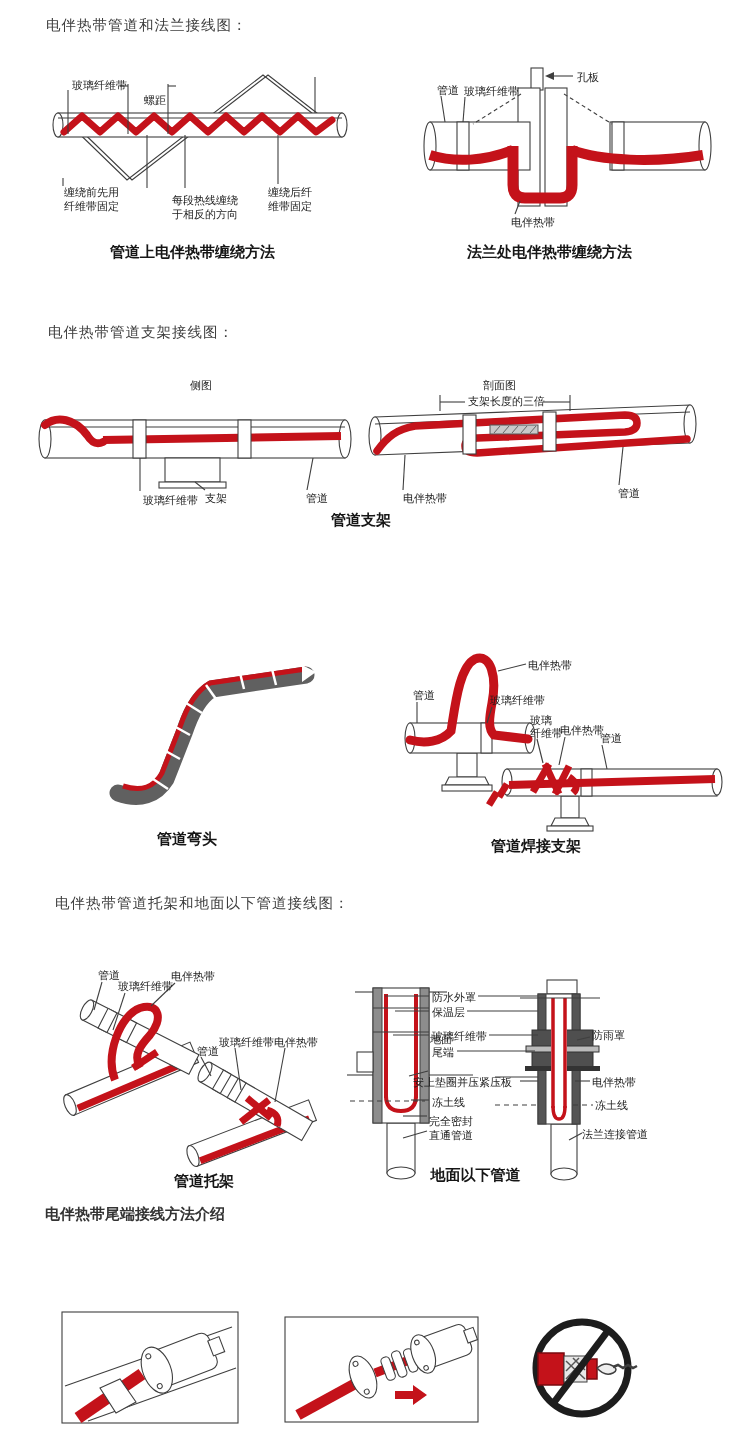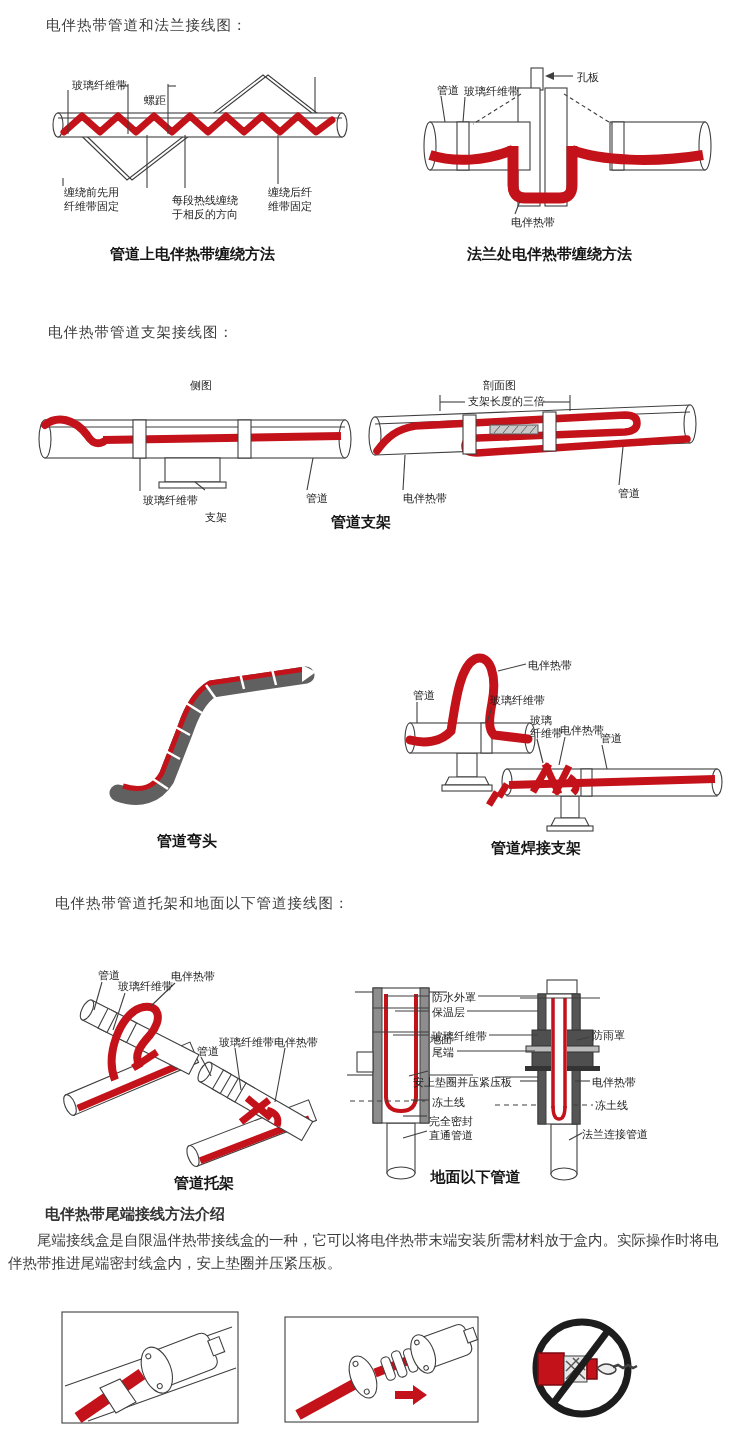--- a/index.html
+++ b/index.html
@@ -1,21 +1,21 @@
 <!DOCTYPE html>
 <html><head>
 <meta charset="utf-8">
 <style>
   html,body{margin:0;padding:0;background:#fff;}
   #canvas{position:relative;width:729px;height:1440px;background:#fff;overflow:hidden;
           font-family:"Liberation Sans",sans-serif;}
   .abs{position:absolute;}
   .hd{font-size:14.5px;line-height:18px;color:#3d3d3d;letter-spacing:1px;white-space:nowrap;}
   .lbl{font-family:"Liberation Serif",serif;font-size:11px;line-height:13px;color:#1c1c1c;white-space:nowrap;}
-  .cap{font-family:Liberation Sans, sans-serif;font-weight:bold;font-size:15px;line-height:18px;color:#161616;text-align:center;white-space:nowrap;}
+  .cap{font-family:Liberation Mono, monospace;font-weight:bold;font-size:15px;line-height:18px;color:#161616;text-align:center;white-space:nowrap;}
   .para{font-size:14.5px;line-height:23px;color:#3d3d3d;text-indent:2em;}
   .title-b{font-size:15px;font-weight:bold;color:#333;white-space:nowrap;}
   svg{position:absolute;overflow:visible;}
   .ln{stroke:#3f3f3f;stroke-width:1.1;fill:none;}
   .wh{fill:#ffffff;stroke:#3f3f3f;stroke-width:1.1;}
   .red{stroke:#c4121a;fill:none;}
 </style>
 </head>
 <body>
 
@@ -120,21 +120,21 @@
     <line class="ln" x1="508" y1="27" x2="535" y2="27"></line>
     <line class="ln" x1="405" y1="20" x2="405" y2="36"></line>
     <line class="ln" x1="535" y1="20" x2="535" y2="36"></line>
     <line class="ln" x1="370" y1="80" x2="368" y2="115"></line>
     <line class="ln" x1="588" y1="72" x2="584" y2="110"></line>
   </svg>
   <div class="abs lbl" style="left:190px;top:379px;">侧图</div>
   <div class="abs lbl" style="left:483px;top:379px;">剖面图</div>
   <div class="abs lbl" style="left:468px;top:395px;">支架长度的三倍</div>
   <div class="abs lbl" style="left:143px;top:494px;">玻璃纤维带</div>
-  <div class="abs lbl" style="left:205px;top:511px;">支架</div>
+  <div class="abs lbl" style="left:205px;top:492px;">支架</div>
   <div class="abs lbl" style="left:306px;top:492px;">管道</div>
   <div class="abs lbl" style="left:403px;top:492px;">电伴热带</div>
   <div class="abs lbl" style="left:618px;top:487px;">管道</div>
   <div class="abs cap" style="left:316px;top:513px;width:90px;">管道支架</div>
 
   <svg style="left:110px;top:645px;" width="240" height="190">
     <path d="M8,148 C30,156 46,150 56,134 L74,88 C80,70 88,52 102,44 L196,30" fill="none" stroke="#606060" stroke-width="17" stroke-linecap="round" stroke-linejoin="round"></path>
     <path class="red" stroke-width="5" d="M13,141 C32,147 44,142 52,128 L70,82 C76,64 86,46 100,38 L196,24"></path>
     <polygon fill="#ffffff" points="192,20 206,27 192,37"></polygon>
     <line x1="40" y1="132" x2="58" y2="144" stroke="#ffffff" stroke-width="2.5"></line>
@@ -298,21 +298,20 @@
   <div class="abs lbl" style="left:432px;top:1096px;">冻土线</div>
   <div class="abs lbl" style="left:429px;top:1115px;">完全密封</div>
   <div class="abs lbl" style="left:429px;top:1129px;">直通管道</div>
   <div class="abs lbl" style="left:592px;top:1029px;">防雨罩</div>
   <div class="abs lbl" style="left:592px;top:1076px;">电伴热带</div>
   <div class="abs lbl" style="left:595px;top:1099px;">冻土线</div>
   <div class="abs lbl" style="left:582px;top:1128px;">法兰连接管道</div>
   <div class="abs cap" style="left:428px;top:1168px;width:95px;">地面以下管道</div>
 
   <div class="abs title-b" style="left:45px;top:1205px;text-align:right;">电伴热带尾端接线方法介绍</div>
-  <div class="abs para" style="left:8px;top:1229px;width:713px;">尾端接线盒是自限温伴热带接线盒的一种，它可以将电伴热带末端安装所需材料放于盒内。实际操作时将电伴热带推进尾端密封线盒内，安上垫圈并压紧压板。</div>
 
   <svg style="left:60px;top:1310px;" width="180" height="115">
     <rect class="ln" x="2" y="2" width="176" height="111" fill="#ffffff"></rect>
     <line class="ln" x1="5" y1="76" x2="172" y2="17"></line>
     <line class="ln" x1="28" y1="111" x2="176" y2="58"></line>
     <line class="red" stroke-width="12" x1="18" y1="108" x2="82" y2="64"></line>
     <polygon class="wh" points="40,78 60,69 76,92 56,103"></polygon>
     <g transform="rotate(-21 100 60)">
       <rect class="wh" x="95" y="40" width="62" height="38" rx="8"></rect>
       <ellipse class="wh" cx="97" cy="59" rx="14" ry="24"></ellipse>

